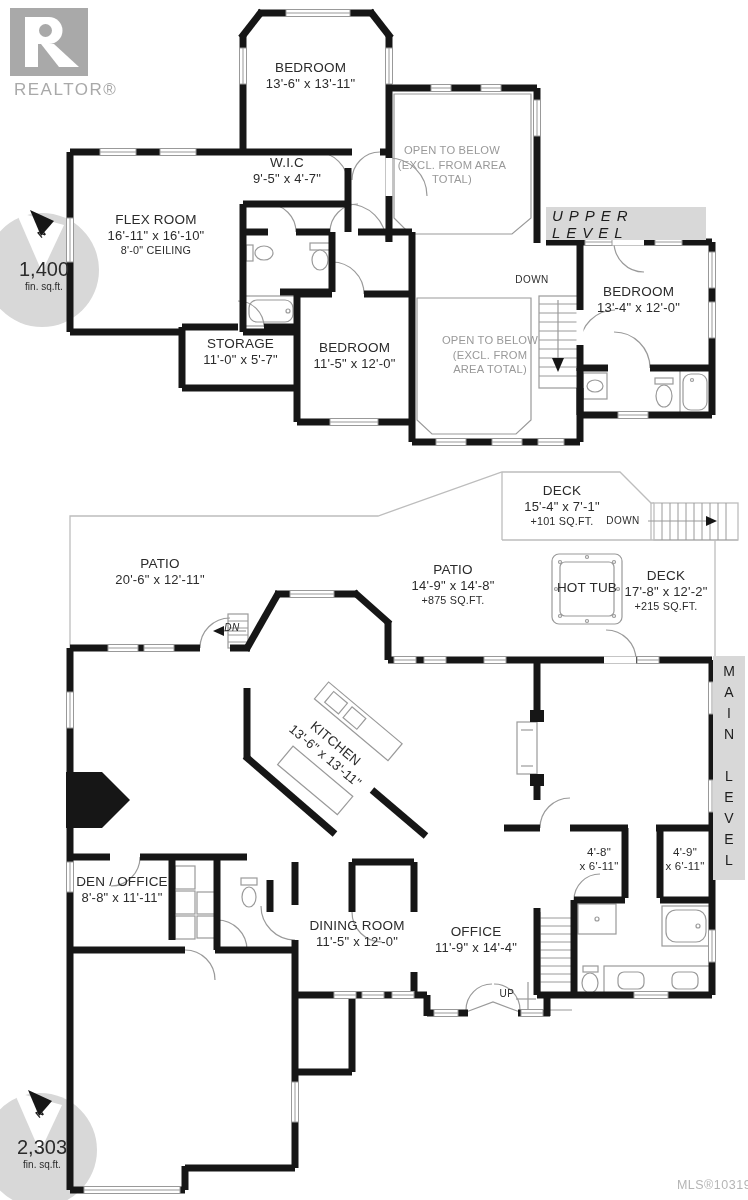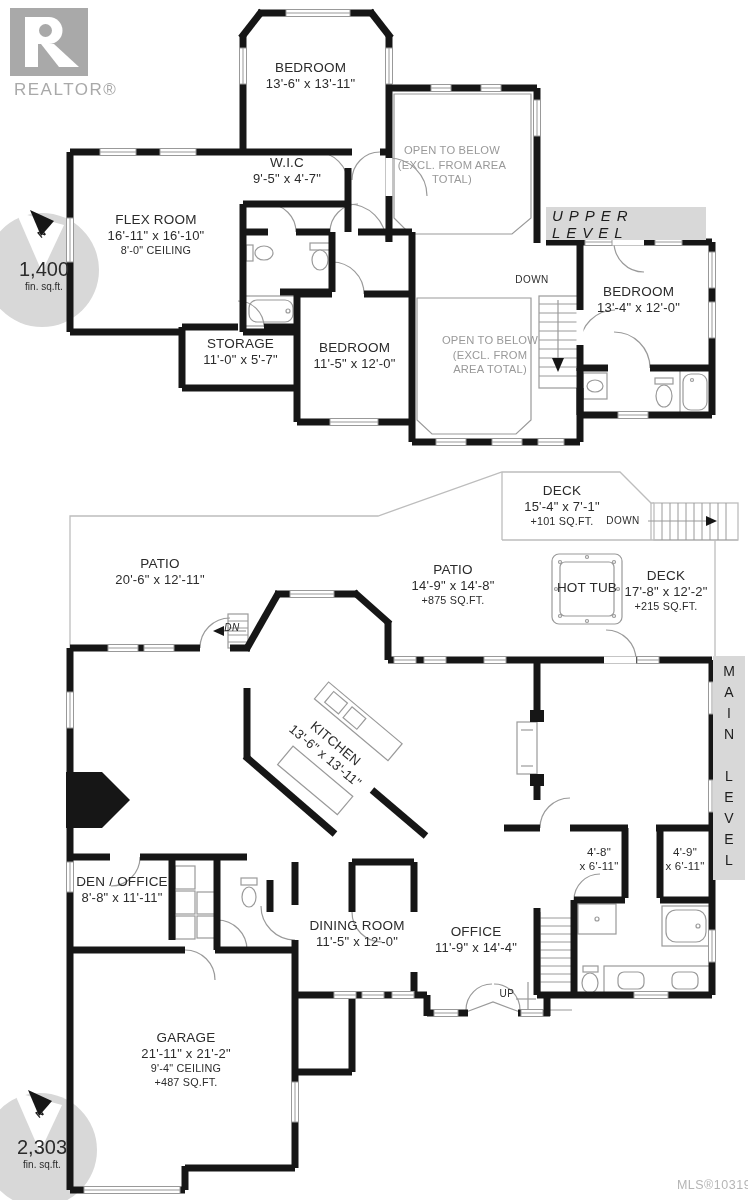--- a/index.html
+++ b/index.html
@@ -649,22 +649,16 @@
   <div class="dm">11'-5" x 12'-0"</div>
 </div>
 
 <div class="lbl" style="left:424px;top:924px;width:104px;">
   <div class="nm">OFFICE</div>
   <div class="dm">11'-9" x 14'-4"</div>
 </div>
 
 <div class="lbl tiny" style="left:492px;top:988px;width:30px;">UP</div>
 
-<div class="lbl" style="left:124px;top:1030px;width:124px;">
-  <div class="nm">GARAGE</div>
-  <div class="dm">21'-11" x 21'-2"</div>
-  <div class="nt">9'-4" CEILING</div>
-  <div class="nt">+487 SQ.FT.</div>
-</div>
 
 <div class="mls" style="left:608px;top:1178px;width:158px;">MLS®1031983</div>
 
 </div>
 
 </body></html>

